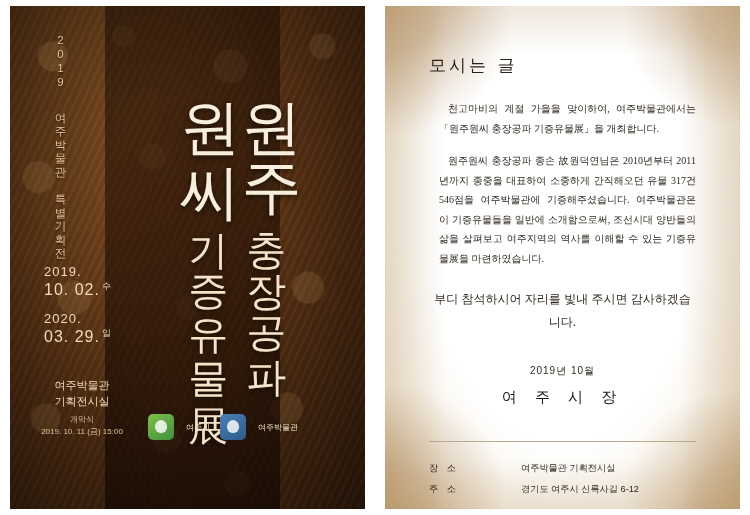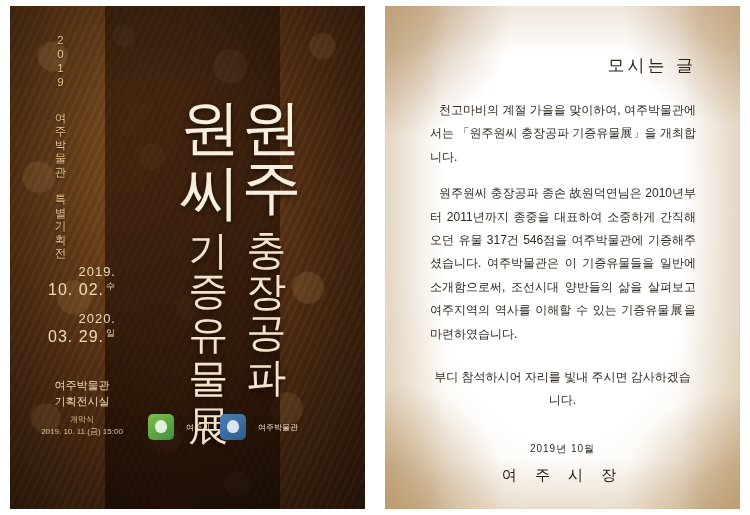--- a/index.html
+++ b/index.html
@@ -117,21 +117,21 @@
     letter-spacing: 3px;
     color: #f3e3c9;
     font-family: "DejaVu Serif", serif;
   }
 
   .poster-dates {
     position: absolute;
     left: 34px;
     top: 258px;
     width: 72px;
-    text-align: right;
+    text-align: left;
     color: #f0dcb8;
     font-family: "Liberation Sans", sans-serif;
   }
   .date-block { margin-bottom: 12px; }
   .date-y { font-size: 13px; letter-spacing: 1px; }
   .date-md { font-size: 16px; letter-spacing: 1px; margin-top: 1px; }
   .date-md .dow { font-size: 9px; vertical-align: super; margin-left: 2px; }
 
   .poster-venue {
     position: absolute;
@@ -215,35 +215,35 @@
       linear-gradient(0deg, rgba(160,115,55,0.16) 0 4px, transparent 50px);
     pointer-events: none;
   }
   .invite-inner {
     position: absolute;
     inset: 0;
     padding: 42px 44px 26px 44px;
     box-sizing: border-box;
   }
   .invite-title {
-    text-align: right;
+    text-align: left;
     font-size: 17px;
     letter-spacing: 3px;
     color: #2b2118;
     margin: 6px 0 22px 0;
     font-family: "DejaVu Serif", serif;
   }
   .invite-p {
-    font-size: 12px;
+    font-size: 10px;
     line-height: 1.95;
     color: #2f2921;
     text-align: justify;
-    margin: 0 0 13px 1px;
+    margin: 0 0 13px 10px;
     text-indent: 9px;
-    font-family: Liberation Sans, sans-serif;
+    font-family: Liberation Serif, serif;
   }
   .invite-closing {
     font-size: 12px;
     line-height: 1.9;
     color: #2f2921;
     text-align: center;
     margin: 20px 0 0 0;
     font-family: "Liberation Sans", sans-serif;
   }
   .invite-signature {

